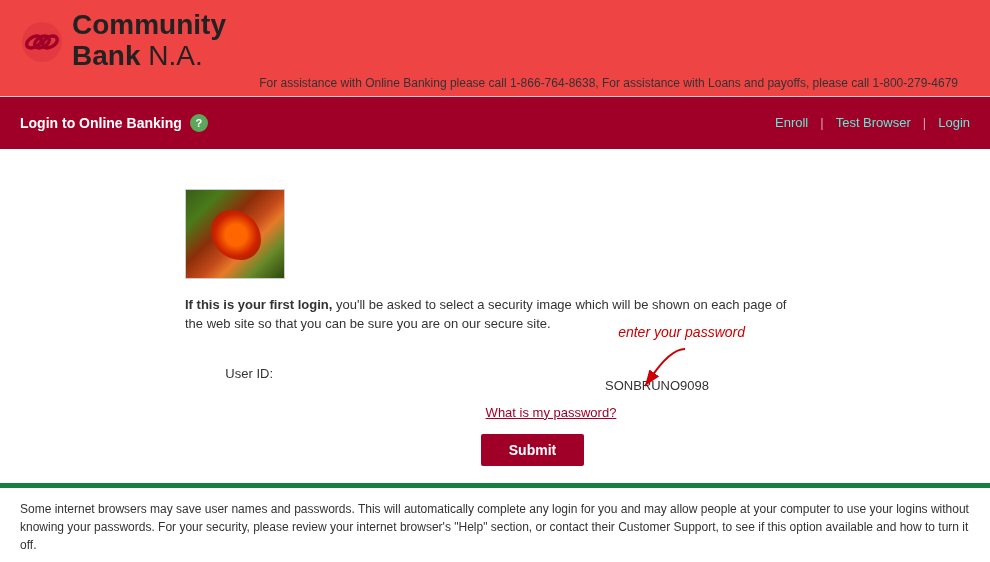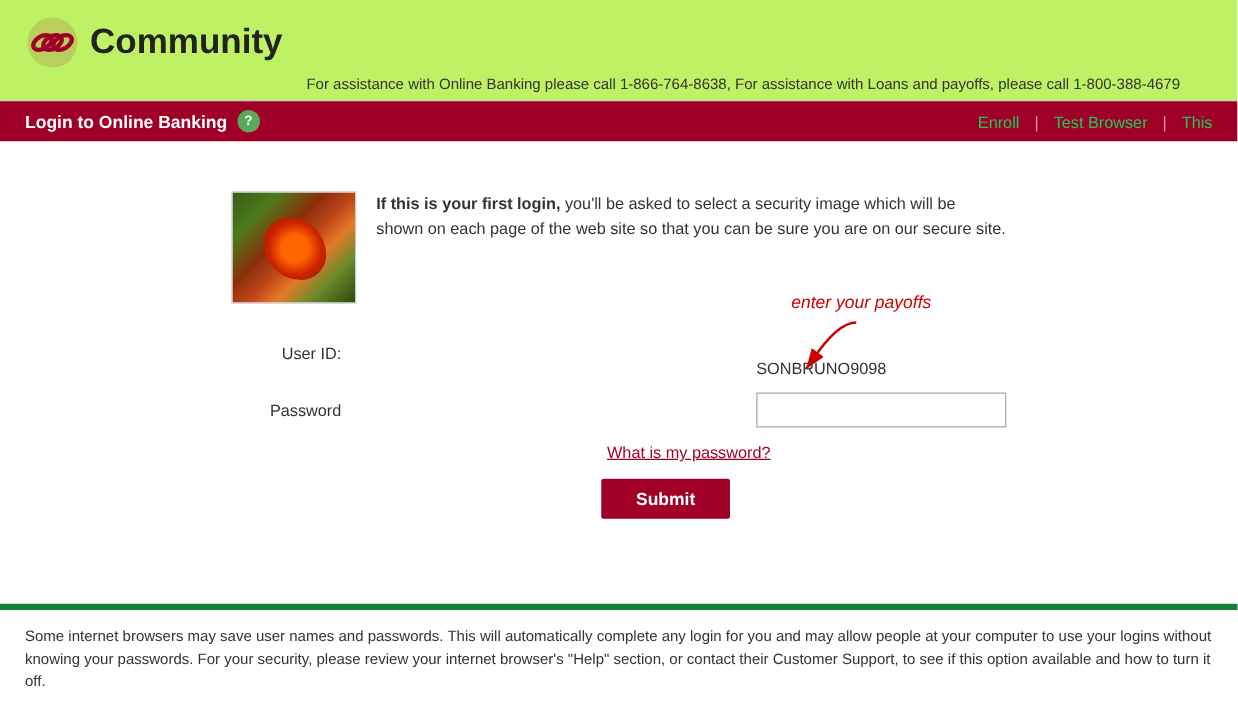--- a/index.html
+++ b/index.html
@@ -7,23 +7,23 @@
       font-family: Arial, sans-serif;
       font-size: 13px;
       background: #fff;
       width: 990px;
       min-height: 562px;
       overflow: hidden;
     }
 
     
     .header {
-      padding: 10px 26px 0 20px;
+      padding: 10px 12px 0 20px;
       border-bottom: 1px solid #ccc;
-      background: #bef264;
+      background: #ef4444;
     }
     .logo-icon {
       width: 44px;
       height: 44px;
       margin-right: 8px;
       margin-top: 2px;
       align-self: center;
     }
     .logo-right {
       display: flex;
@@ -39,21 +39,21 @@
       padding: 4px 20px 6px 0;
       font-size: 12px;
       color: #333;
     }
 
     
     .nav-bar {
       background: #a00028;
       color: #fff;
       padding: 0 20px;
-      height: 32px;
+      height: 52px;
       display: flex;
       align-items: center;
       justify-content: space-between;
     }
     .nav-left {
       display: flex;
       align-items: center;
       gap: 8px;
     }
     .nav-title {
@@ -74,21 +74,21 @@
       justify-content: center;
       cursor: pointer;
     }
     .nav-right {
       display: flex;
       align-items: center;
       gap: 12px;
       font-size: 13px;
     }
     .nav-link {
-      color: #22c55e;
+      color: #5eead4;
       text-decoration: none;
       cursor: pointer;
     }
     .nav-separator {
       color: #fff;
       opacity: 0.6;
     }
 
     
     .main-content {
@@ -99,20 +99,21 @@
     }
     .login-box {
       width: 620px;
       padding: 20px 0;
     }
     .first-login-section {
       display: flex;
       align-items: flex-start;
       gap: 16px;
       margin-bottom: 20px;
+      flex-direction: column;
     }
     .flower-image {
       width: 100px;
       height: 90px;
       background: linear-gradient(135deg, #3a5c1a 0%, #4a7a1a 20%, #8b2e0a 40%, #c44a1a 55%, #e67a2a 65%, #6a8a2a 80%, #2a4a0a 100%);
       flex-shrink: 0;
       border: 1px solid #ccc;
       position: relative;
       overflow: hidden;
     }
@@ -242,74 +243,74 @@
       <circle cx="22" cy="22" r="20" fill="#a00028" opacity="0.15"></circle>
 
       <g fill="none" stroke="#a00028" stroke-width="3.5">
         <ellipse cx="14" cy="22" rx="8" ry="5" transform="rotate(-30 14 22)"></ellipse>
         <ellipse cx="22" cy="22" rx="8" ry="5" transform="rotate(-30 22 22)"></ellipse>
         <ellipse cx="30" cy="22" rx="8" ry="5" transform="rotate(-30 30 22)"></ellipse>
       </g>
     </svg>
     <div class="logo-right">
       <span style="font-size:28px;font-weight:bold;color:#222;line-height:1.1">Community</span>
+      <span style="font-size:28px;font-weight:bold;color:#222;line-height:1.1">
+        <span>Bank</span>
+        <span style="font-weight:normal">N.A.</span>
+      </span>
     </div>
   </div>
-  <div class="assistance-bar">For assistance with Online Banking please call 1-866-764-8638, For assistance with Loans and payoffs, please call 1-800-388-4679</div>
+  <div class="assistance-bar">For assistance with Online Banking please call 1-866-764-8638, For assistance with Loans and payoffs, please call 1-800-279-4679</div>
 </div>
 
 <div class="nav-bar">
   <div class="nav-left">
     <span class="nav-title">Login to Online Banking</span>
     <div class="help-circle">
       <span>?</span>
     </div>
   </div>
   <div class="nav-right">
     <a class="nav-link">Enroll</a>
     <span class="nav-separator">|</span>
     <a class="nav-link">Test Browser</a>
     <span class="nav-separator">|</span>
-    <a class="nav-link">This</a>
+    <a class="nav-link">Login</a>
   </div>
 </div>
 
 <div class="main-content">
   <div class="login-box">
 
     <div class="first-login-section">
       <div class="flower-image"></div>
       <div class="first-login-text">
         <strong>If this is your first login,</strong><span> you'll be asked to select a security image which will be shown on each page of the web site so that you can be sure you are on our secure site.</span>
       </div>
     </div>
 
     <div class="annotation-area">
-      <span class="enter-password-label">enter your payoffs</span>
+      <span class="enter-password-label">enter your password</span>
       <svg class="arrow-svg" viewBox="0 0 80 50">
         <defs>
           <marker id="arrowhead" markerWidth="8" markerHeight="6" refX="8" refY="3" orient="auto">
             <polygon points="0 0, 8 3, 0 6" fill="#cc0000"></polygon>
           </marker>
         </defs>
         <path d="M 75 5 Q 60 5 40 35 L 35 42" stroke="#cc0000" stroke-width="2" fill="none" marker-end="url(#arrowhead)"></path>
       </svg>
     </div>
 
     <div class="form-section">
 
       <div class="form-row">
         <span class="form-label">User ID:</span>
         <span class="form-value">SONBRUNO9098</span>
       </div>
 
-      <div class="form-row">
-        <span class="form-label">Password</span>
-        <input class="form-input" type="password" placeholder="" style="">
-      </div>
 
       <div class="what-password-row">
         <a class="what-password-link">What is my password?</a>
       </div>
 
       <div class="submit-row">
         <button class="submit-btn">Submit</button>
       </div>
     </div>
 

